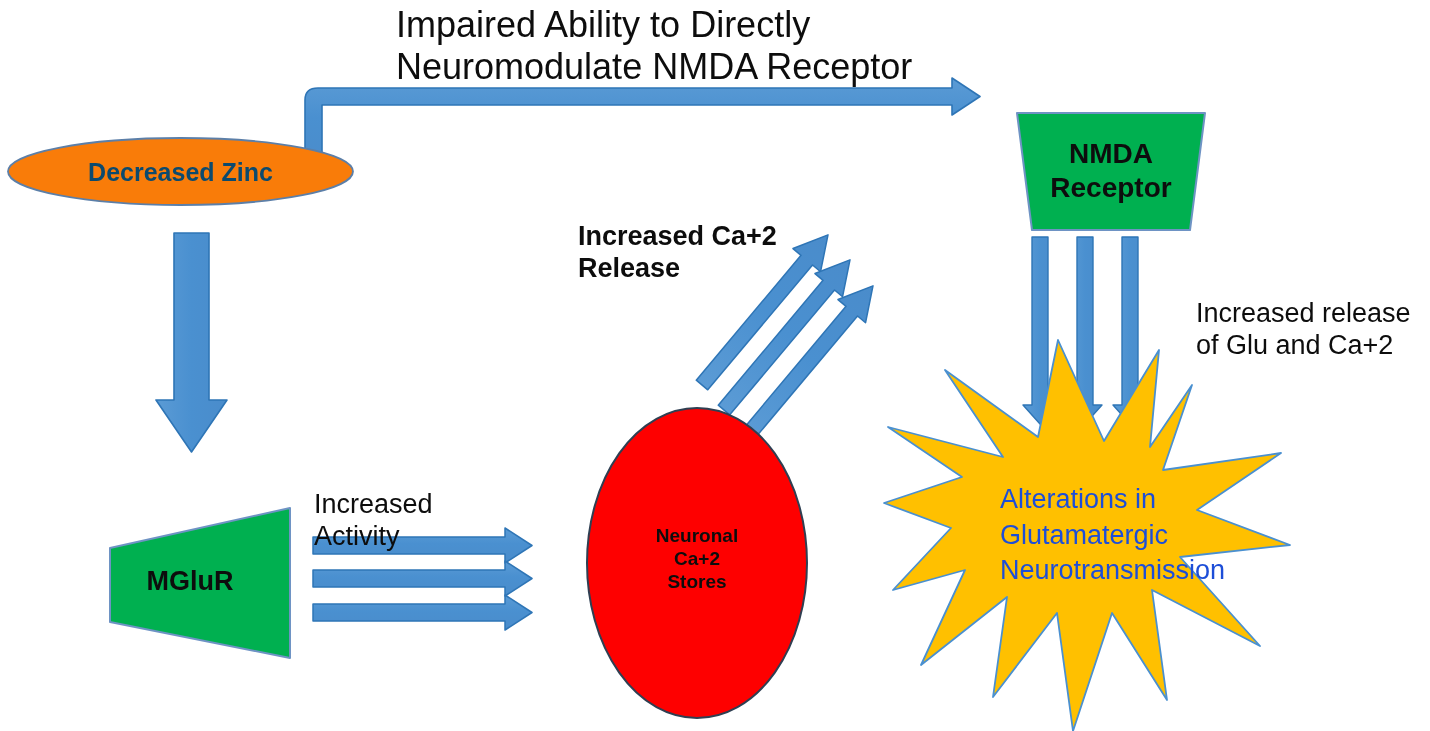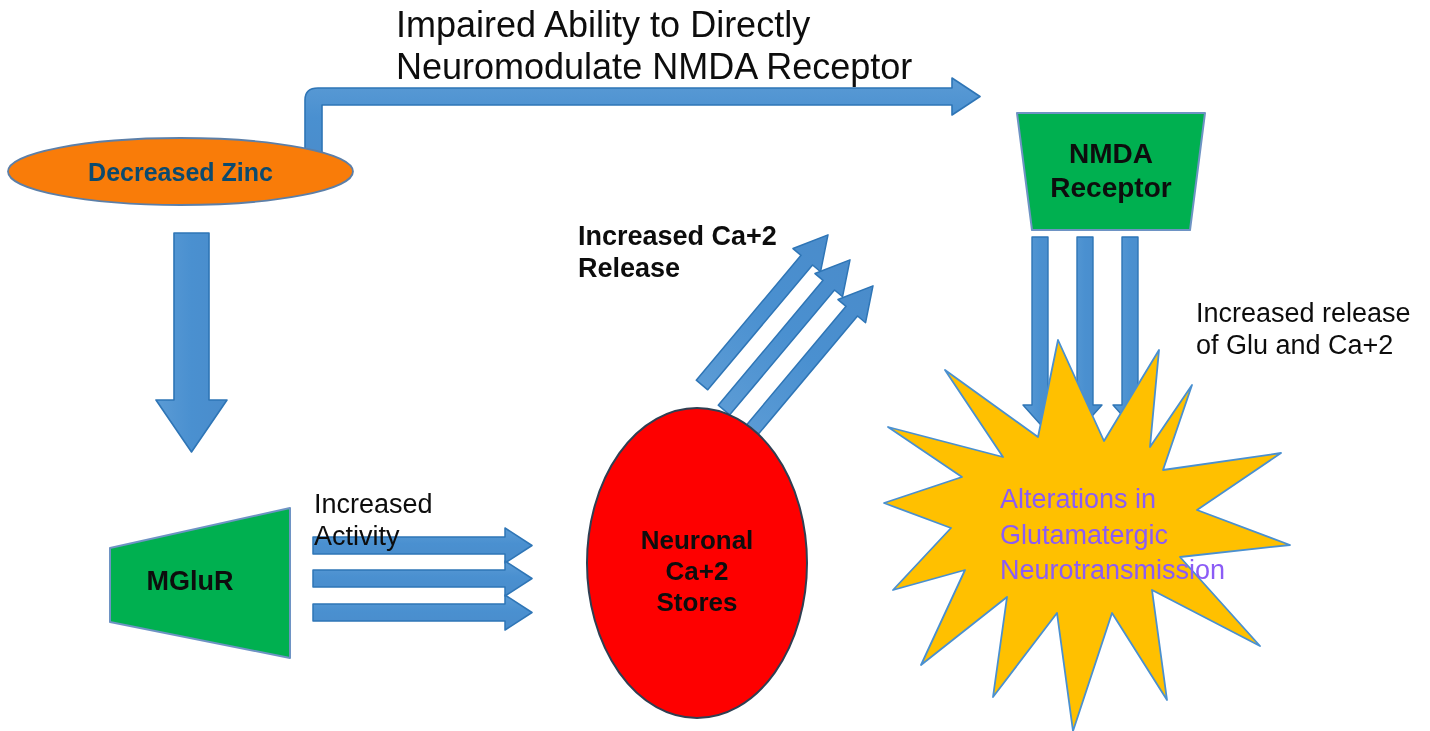--- a/index.html
+++ b/index.html
@@ -16,21 +16,21 @@
   .lbl{position:absolute;color:#0d0d0d;line-height:1.18;white-space:pre-line;}
   .lbl-reg{font-weight:400;}
   .lbl-bold{font-weight:700;}
 
   .shape-text{
     position:absolute;text-align:center;line-height:1.2;
     pointer-events:none;white-space:pre-line;
   }
   .t-zinc{color:#0c4a6e;font-weight:700;}
   .t-dark{color:#0d0d0d;font-weight:700;}
-  .t-star{color:#8b5cf6;font-weight:400;}
+  .t-star{color:#1d4ed8;font-weight:400;}
 </style>
 </head>
 <body>
 
 <div id="canvas">
 
   <svg class="layer" viewBox="0 0 1430 731">
     <defs>
       <linearGradient id="blueGrad" x1="0" y1="0" x2="0" y2="1">
         <stop offset="0%" stop-color="#5B9BD5"></stop>
@@ -151,21 +151,21 @@
   <div class="lbl lbl-bold" style="left:578px;top:221px;width:250px;font-size:27px;">Increased Ca+2
 Release</div>
 
   <div class="lbl lbl-reg" style="left:1196px;top:298px;width:240px;font-size:27px;">Increased release
 of Glu and Ca+2</div>
 
   <div class="shape-text t-zinc" style="left:8px;top:157px;width:345px;font-size:25px;">Decreased Zinc</div>
 
   <div class="shape-text t-dark" style="left:110px;top:565px;width:160px;font-size:27px;">MGluR</div>
 
-  <div class="shape-text t-dark" style="left:587px;top:525px;width:220px;font-size:26px;">Neuronal
+  <div class="shape-text t-dark" style="left:587px;top:525px;width:220px;font-size:19px;">Neuronal
 Ca+2
 Stores</div>
 
   <div class="shape-text t-dark" style="left:1021px;top:137px;width:180px;font-size:28px;">NMDA
 Receptor</div>
 
   <div class="shape-text t-star" style="left:1000px;top:482px;width:250px;font-size:27px;text-align:left;line-height:1.32;">Alterations in
 Glutamatergic
 Neurotransmission</div>
 

